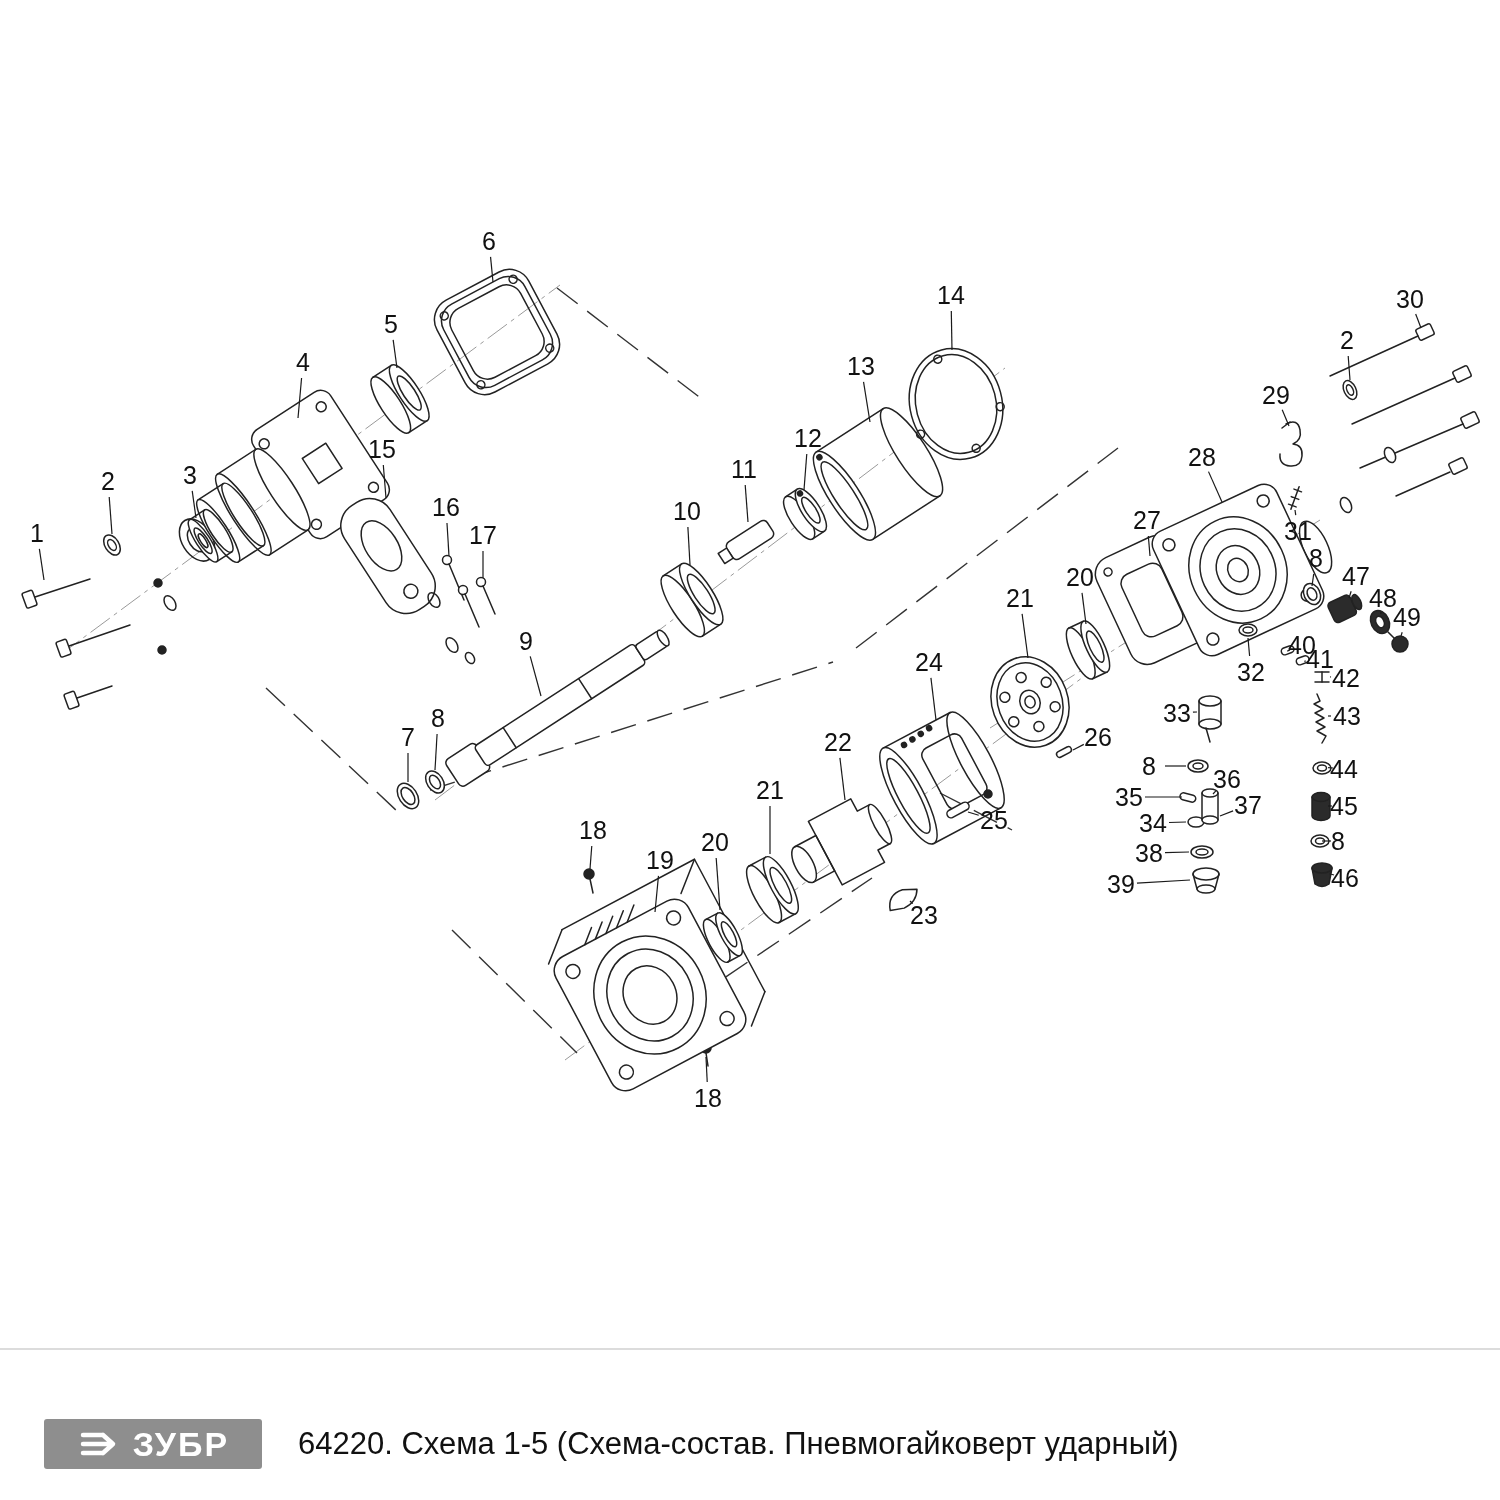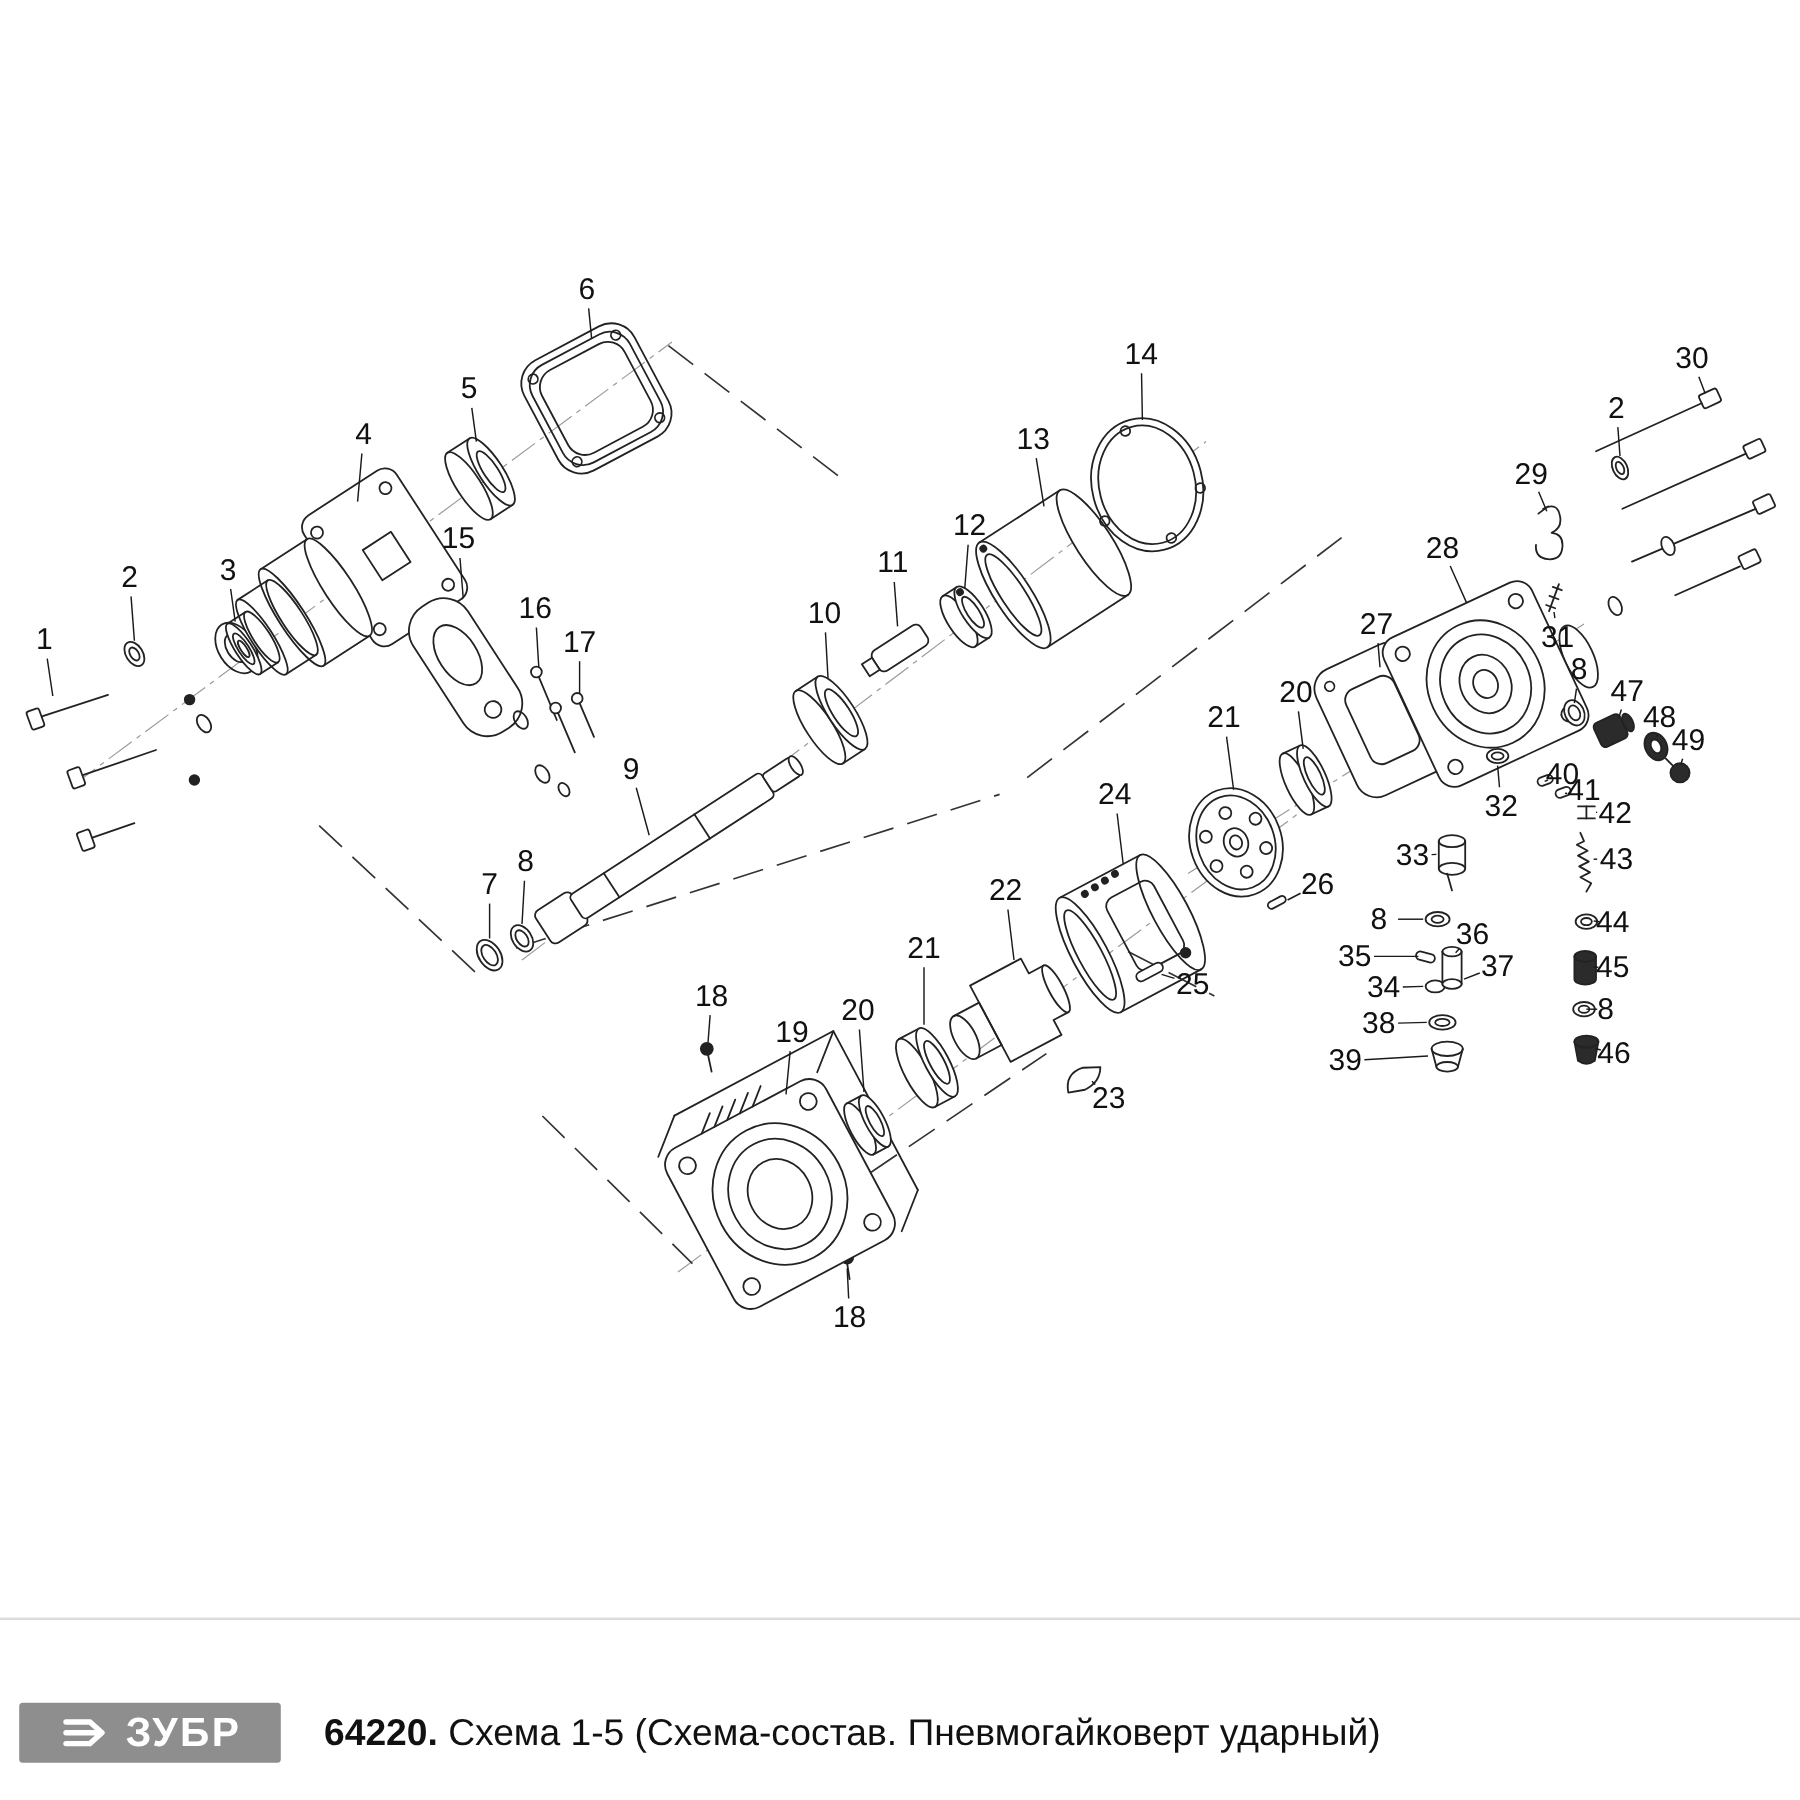--- a/index.html
+++ b/index.html
@@ -3,26 +3,26 @@
 <meta charset="utf-8">
 <style>
   html,body{margin:0;padding:0;background:#fff;}
   .page{position:relative;width:1500px;height:1500px;background:#ffffff;overflow:hidden;
         font-family:"Liberation Sans",sans-serif;}
   .diagram-svg{position:absolute;left:0;top:0;}
   .callout-layer line{stroke:#1a1a1a;stroke-width:1.2;}
   .callout-layer text{font-family:"Liberation Sans",sans-serif;font-size:25px;fill:#111;
         text-anchor:middle;dominant-baseline:central;}
   .footer-divider{position:absolute;left:0;top:1348px;width:1500px;height:2px;background:#dcdcdc;}
-  .footer-row{position:absolute;left:16px;top:1419px;right:33px;height:50px;display:flex;align-items:center;}
+  .footer-row{position:absolute;left:44px;top:1419px;right:33px;height:50px;display:flex;align-items:center;}
   .logo{width:218px;height:50px;background:#8e8e8e;border-radius:3px;display:flex;
         align-items:center;justify-content:center;gap:12px;flex:0 0 auto;}
   .logo-text{color:#ffffff;font-weight:bold;font-size:34px;letter-spacing:2px;line-height:1;}
   .schema-title{margin-left:36px;font-size:31px;color:#111;white-space:nowrap;}
-  .schema-title .bold{font-weight:bold;margin-top:32px;}
+  .schema-title .bold{font-weight:normal;margin-top:32px;}
 </style>
 </head>
 <body>
 
 <div class="page">
 
   <svg class="diagram-svg" width="1500" height="1340" viewBox="0 0 1500 1340">
 
     <g stroke="#9a9a9a" stroke-width="1" stroke-dasharray="24 5 4 5" fill="none">
       <line x1="60" y1="655" x2="560" y2="285"></line>

